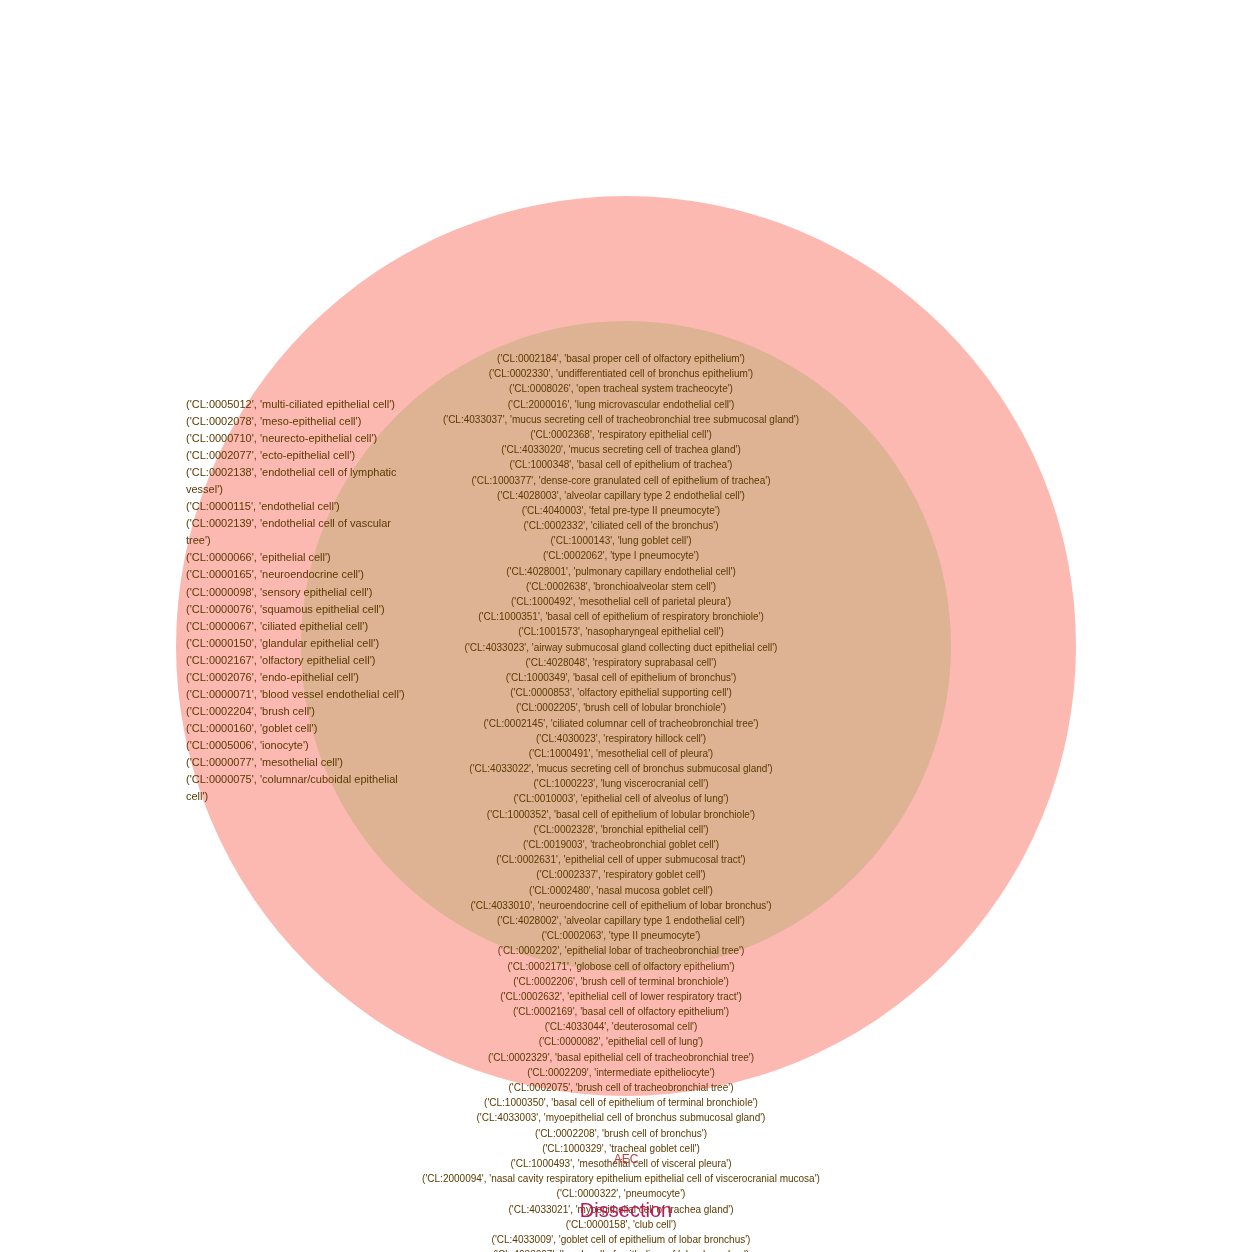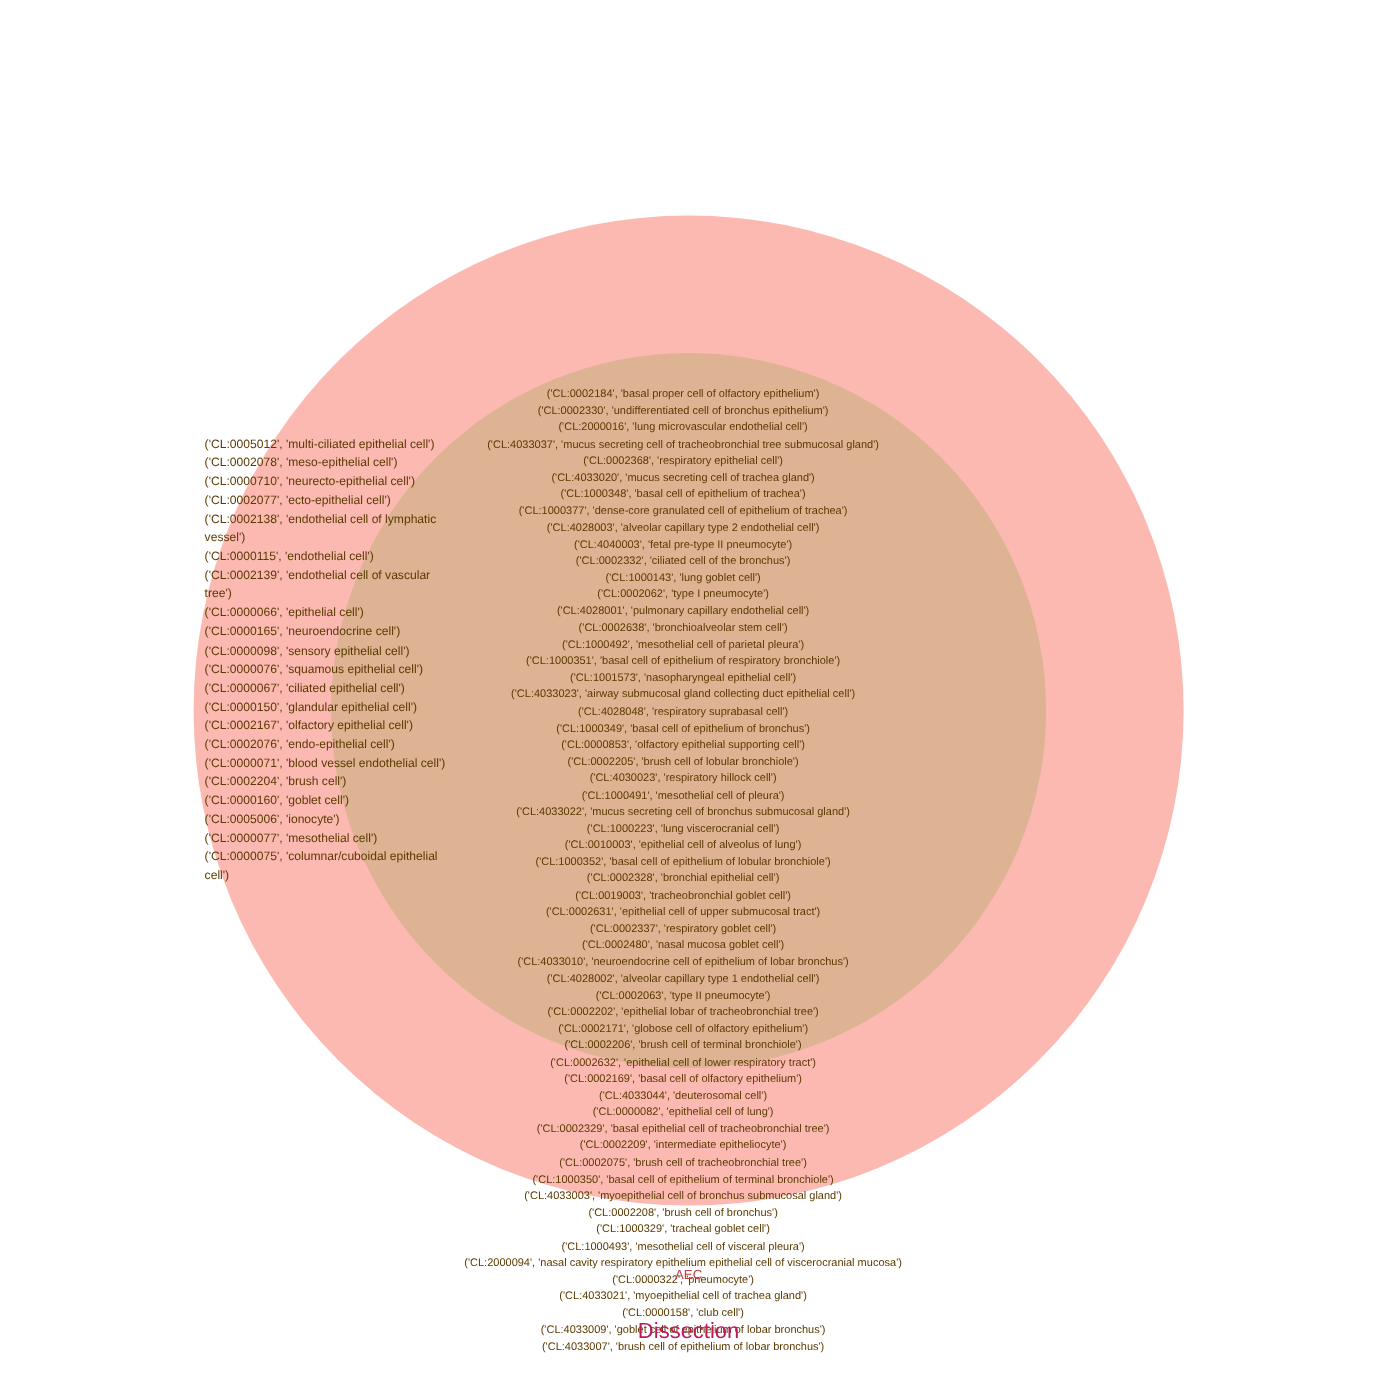--- a/index.html
+++ b/index.html
@@ -119,20 +119,21 @@
         <div>('CL:0002204', 'brush cell')</div>
         <div>('CL:0000160', 'goblet cell')</div>
         <div>('CL:0005006', 'ionocyte')</div>
         <div>('CL:0000077', 'mesothelial cell')</div>
         <div>('CL:0000075', 'columnar/cuboidal epithelial cell')</div>
       </div>
 
     <div class="center-text" id="center-text-container">
         <div>('CL:0002184', 'basal proper cell of olfactory epithelium')</div>
         <div>('CL:0002330', 'undifferentiated cell of bronchus epithelium')</div>
+        <div>('CL:0008026', 'open tracheal system tracheocyte')</div>
         <div>('CL:2000016', 'lung microvascular endothelial cell')</div>
         <div>('CL:4033037', 'mucus secreting cell of tracheobronchial tree submucosal gland')</div>
         <div>('CL:0002368', 'respiratory epithelial cell')</div>
         <div>('CL:4033020', 'mucus secreting cell of trachea gland')</div>
         <div>('CL:1000348', 'basal cell of epithelium of trachea')</div>
         <div>('CL:1000377', 'dense-core granulated cell of epithelium of trachea')</div>
         <div>('CL:4028003', 'alveolar capillary type 2 endothelial cell')</div>
         <div>('CL:4040003', 'fetal pre-type II pneumocyte')</div>
         <div>('CL:0002332', 'ciliated cell of the bronchus')</div>
         <div>('CL:1000143', 'lung goblet cell')</div>
@@ -140,20 +141,21 @@
         <div>('CL:4028001', 'pulmonary capillary endothelial cell')</div>
         <div>('CL:0002638', 'bronchioalveolar stem cell')</div>
         <div>('CL:1000492', 'mesothelial cell of parietal pleura')</div>
         <div>('CL:1000351', 'basal cell of epithelium of respiratory bronchiole')</div>
         <div>('CL:1001573', 'nasopharyngeal epithelial cell')</div>
         <div>('CL:4033023', 'airway submucosal gland collecting duct epithelial cell')</div>
         <div>('CL:4028048', 'respiratory suprabasal cell')</div>
         <div>('CL:1000349', 'basal cell of epithelium of bronchus')</div>
         <div>('CL:0000853', 'olfactory epithelial supporting cell')</div>
         <div>('CL:0002205', 'brush cell of lobular bronchiole')</div>
+        <div>('CL:0002145', 'ciliated columnar cell of tracheobronchial tree')</div>
         <div>('CL:4030023', 'respiratory hillock cell')</div>
         <div>('CL:1000491', 'mesothelial cell of pleura')</div>
         <div>('CL:4033022', 'mucus secreting cell of bronchus submucosal gland')</div>
         <div>('CL:1000223', 'lung viscerocranial cell')</div>
         <div>('CL:0010003', 'epithelial cell of alveolus of lung')</div>
         <div>('CL:1000352', 'basal cell of epithelium of lobular bronchiole')</div>
         <div>('CL:0002328', 'bronchial epithelial cell')</div>
         <div>('CL:0019003', 'tracheobronchial goblet cell')</div>
         <div>('CL:0002631', 'epithelial cell of upper submucosal tract')</div>
         <div>('CL:0002337', 'respiratory goblet cell')</div>

